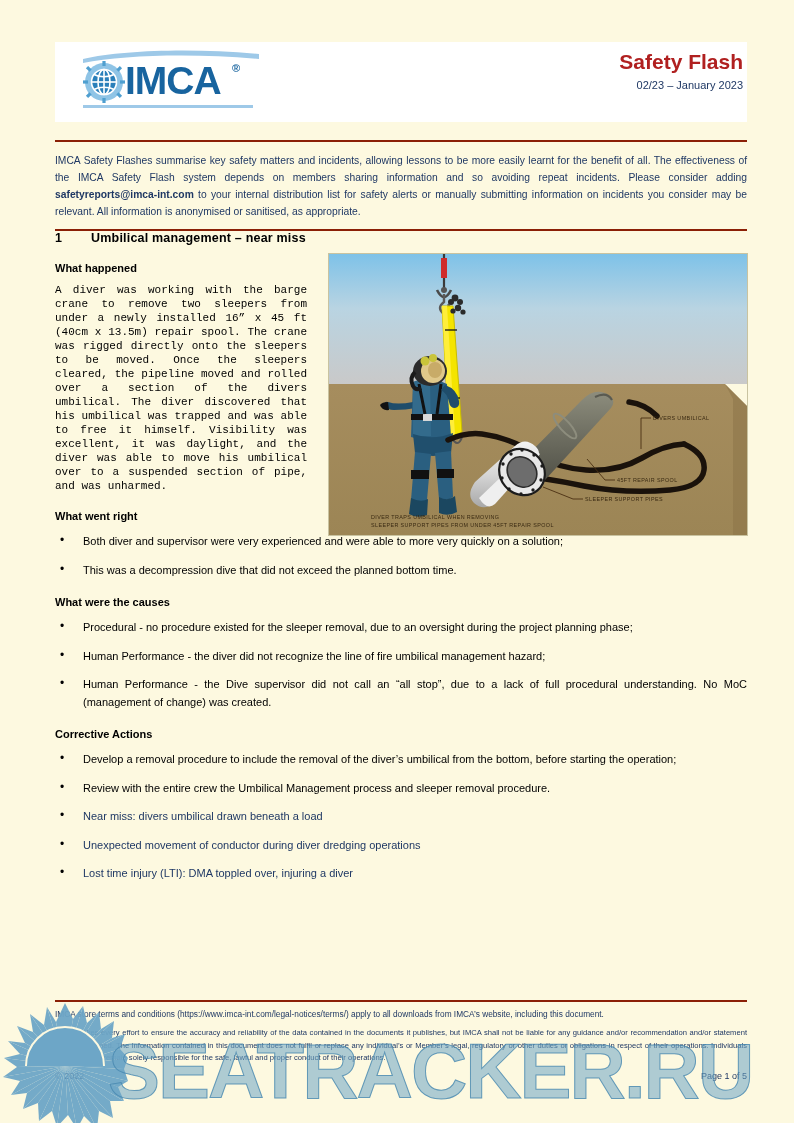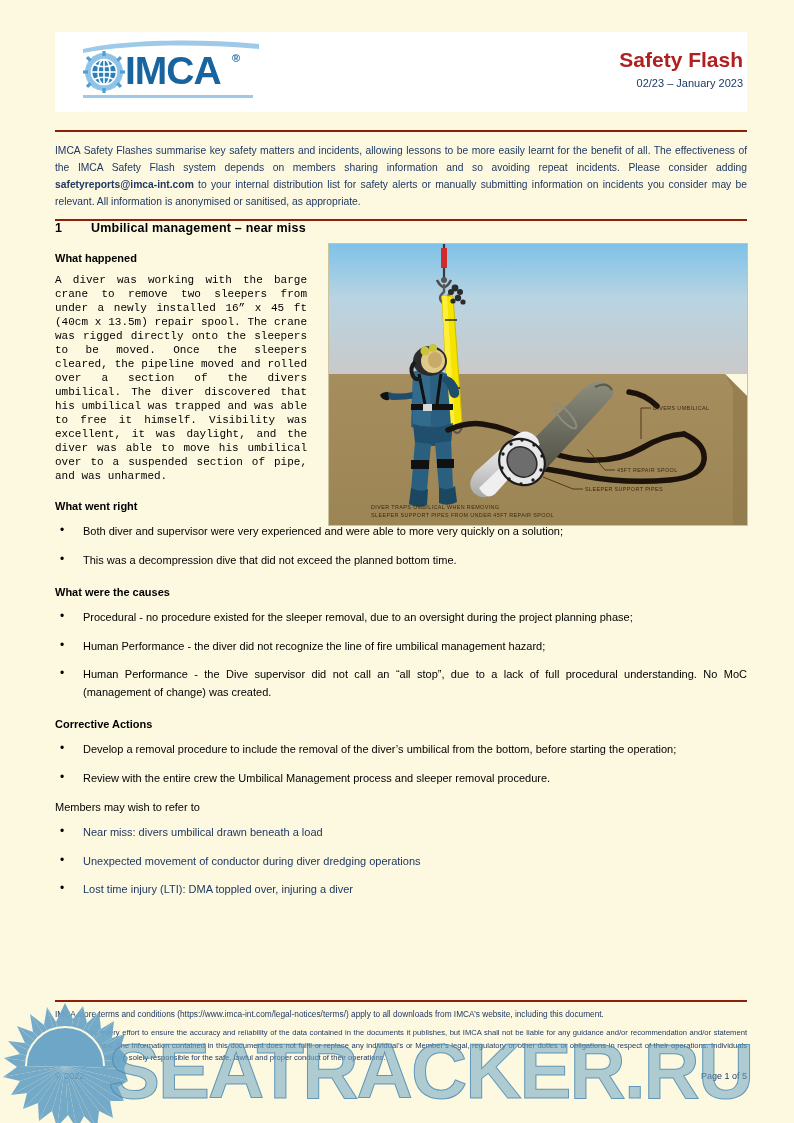--- a/index.html
+++ b/index.html
@@ -17,21 +17,21 @@
     width: 794px; height: 1123px;
     background: #fdf9e0;
     box-sizing: border-box;
     overflow: hidden;
   }
 
   
   .header {
     position: relative;
     height: 80px;
-    margin: 32px 47px 0 55px;
+    margin: 42px 47px 0 55px;
     background: #ffffff;
     display: flex;
     align-items: flex-start;
     justify-content: space-between;
   }
   .logo-wrap {
     position: relative;
     width: 220px; height: 80px;
     padding-left: 8px;
     box-sizing: border-box;
@@ -67,21 +67,21 @@
     position: absolute;
     left: 177px; top: 20px;
     font-size: 11px;
     color: #18649f;
     font-weight: bold;
   }
 
   .header-right {
     text-align: right;
     padding-right: 4px;
-    padding-top: 16px;
+    padding-top: 8px;
   }
   .safety-flash {
     font-family: "Liberation Sans", sans-serif;
     font-weight: bold;
     font-size: 21px;
     color: #b02020;
     line-height: 24px;
     letter-spacing: 0px;
   }
   .issue-line {
@@ -454,21 +454,20 @@
       <li>Human Performance - the diver did not recognize the line of fire umbilical management hazard;</li>
       <li>Human Performance - the Dive supervisor did not call an “all stop”, due to a lack of full procedural understanding. No MoC (management of change) was created.</li>
     </ul>
 
     <div class="sub-head">Corrective Actions</div>
     <ul class="blist">
       <li>Develop a removal procedure to include the removal of the diver’s umbilical from the bottom, before starting the operation;</li>
       <li>Review with the entire crew the Umbilical Management process and sleeper removal procedure.</li>
     </ul>
 
-    <div class="plain-line">Members may wish to refer to</div>
     <ul class="blist links">
       <li>Near miss: divers umbilical drawn beneath a load</li>
       <li>Unexpected movement of conductor during diver dredging operations</li>
       <li>Lost time injury (LTI): DMA toppled over, injuring a diver</li>
     </ul>
   </div>
 
   <div class="footer">
     <div class="rule-f"></div>
     <div class="footer-terms">IMCA store terms and conditions (https://www.imca-int.com/legal-notices/terms/) apply to all downloads from IMCA’s website, including this document.</div>

